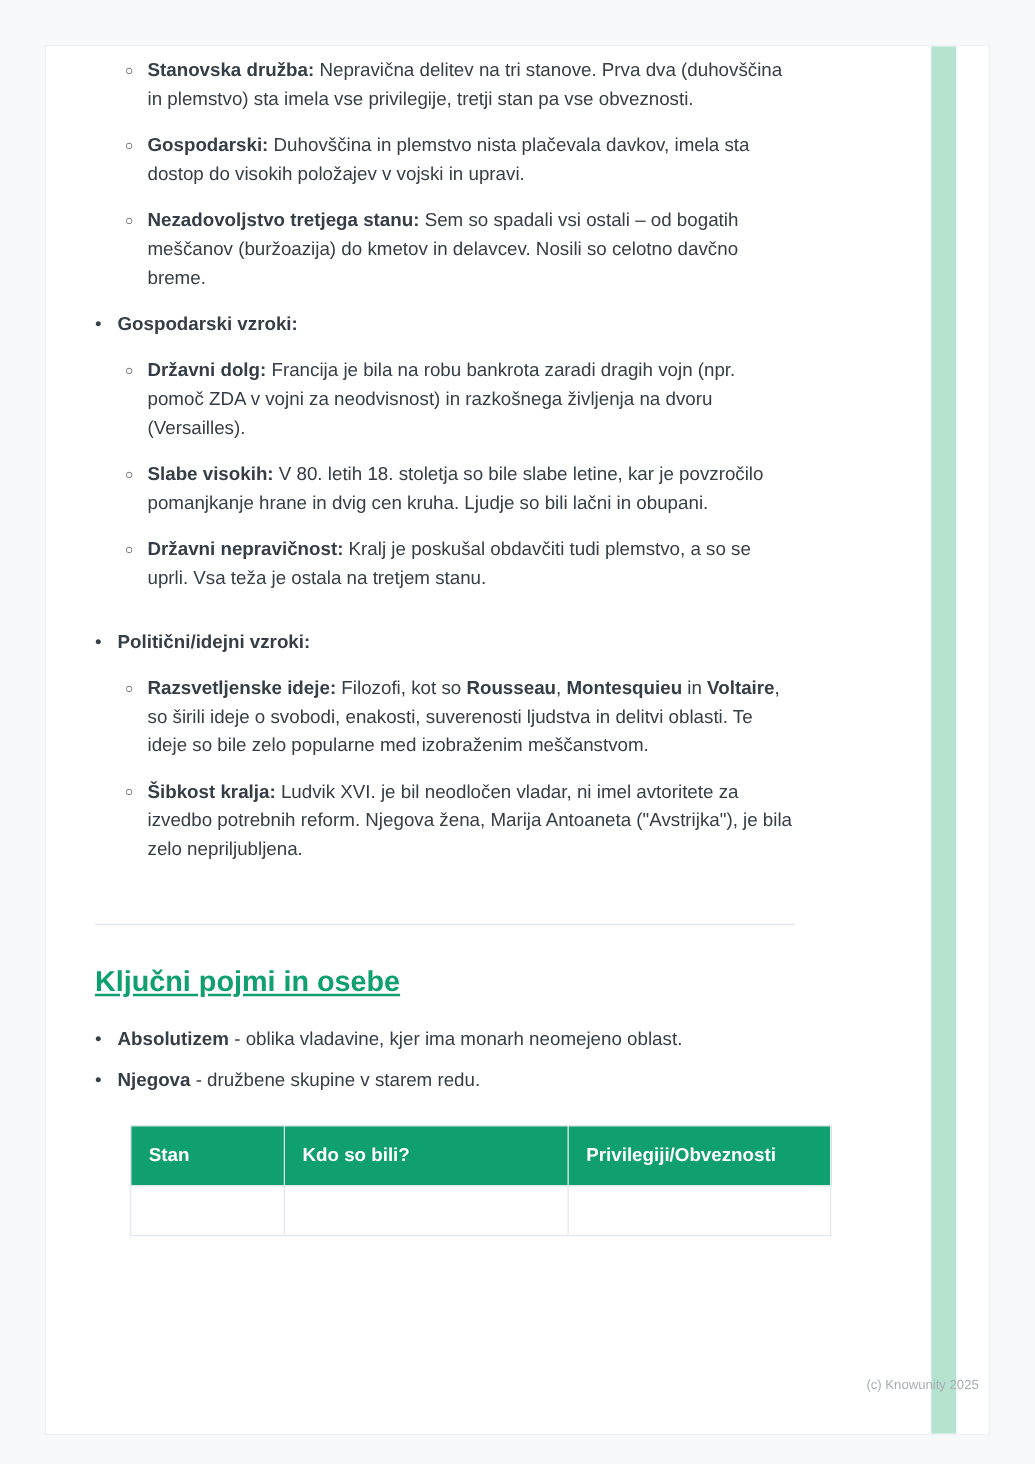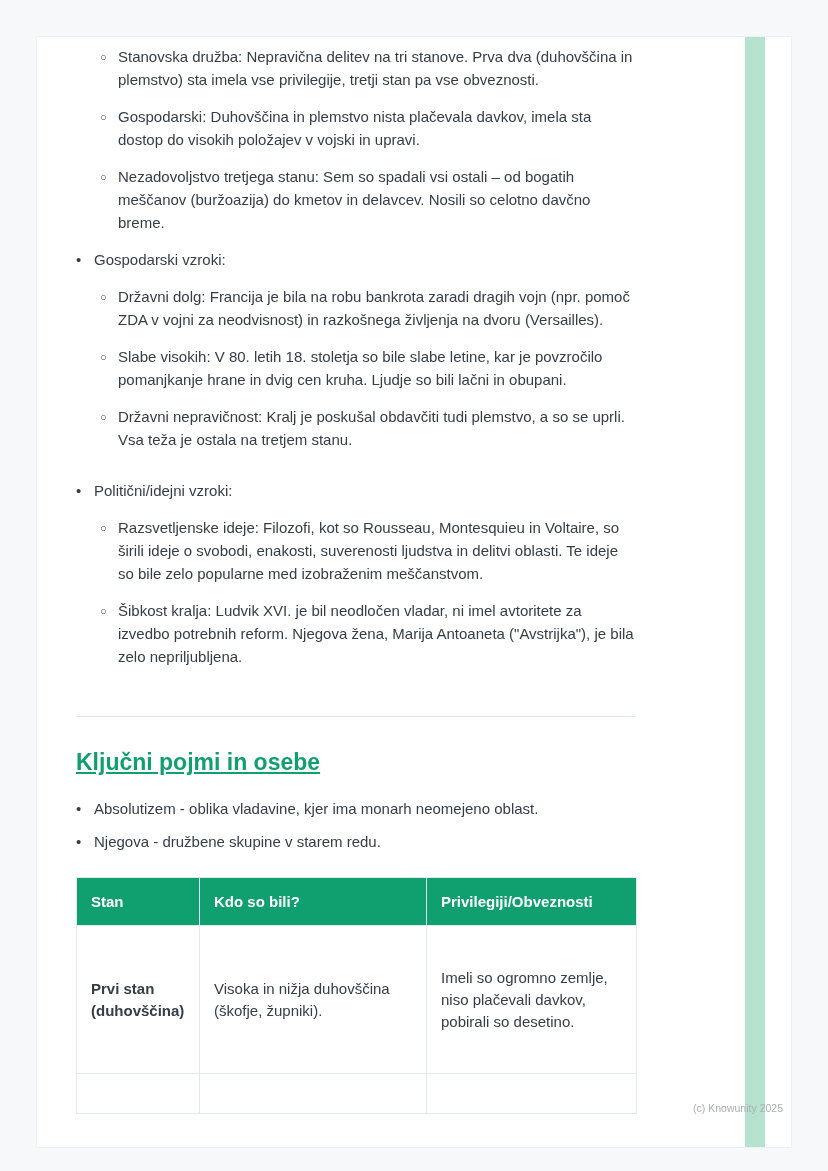--- a/index.html
+++ b/index.html
@@ -24,21 +24,21 @@
     position:absolute;top:0;bottom:0;right:26px;width:20px;
     background:var(--stripe);
   }
   .content{
     position:relative;
     width:600px;
     padding:8px 0 0 39px;
     font-size:15px;
     line-height:23px;
   }
-  .lead{font-weight:400;}
+  .lead{font-weight:700;}
   ul{list-style:none;}
   li{display:flex;align-items:flex-start;margin-bottom:14px;}
   .marker{
     flex:0 0 18px;
     line-height:23px;
     color:var(--text);
   }
   .marker.disc{font-size:15px;}
   .marker.circle{font-size:11px;transform:translateY(1px);}
   .main-list > li{flex-direction:column;}
@@ -58,20 +58,21 @@
     font-weight:700;
     text-decoration:underline;
   }
   .terms-list{margin-bottom:24px;}
   .terms-list li{margin-bottom:10px;}
   table{
     border-collapse:collapse;
     width:560px;
     table-layout:fixed;
     font-size:15px;
+    margin-left:28px;
   }
   col.c1{width:123px;}
   col.c2{width:227px;}
   col.c3{width:210px;}
   th{
     background:var(--accent);
     color:#ffffff;
     font-weight:700;
     text-align:left;
     padding:12px 14px;
@@ -182,25 +183,20 @@
             <col class="c3">
           </colgroup>
         <thead>
           <tr>
             <th>Stan</th>
             <th>Kdo so bili?</th>
             <th>Privilegiji/Obveznosti</th>
           </tr>
         </thead>
         <tbody>
-          <tr class="data-row">
-            <td class="bold">Prvi stan (duhovščina)</td>
-            <td>Visoka in nižja duhovščina (škofje, župniki).</td>
-            <td>Imeli so ogromno zemlje, niso plačevali davkov, pobirali so desetino.</td>
-          </tr>
           <tr class="partial-row">
             <td></td>
             <td></td>
             <td></td>
           </tr>
         </tbody>
       </table>
 
     </div>
   </div>

